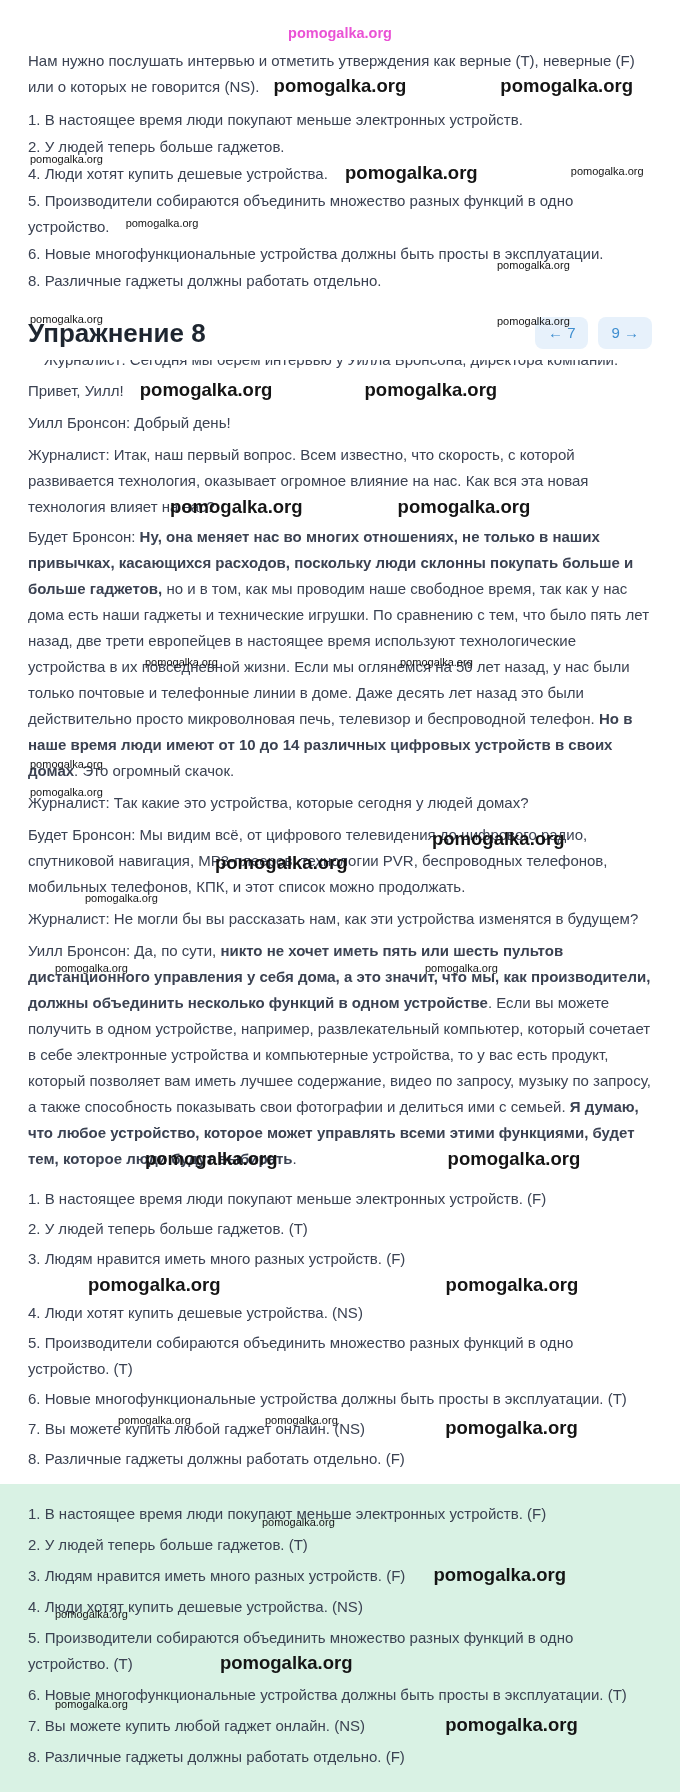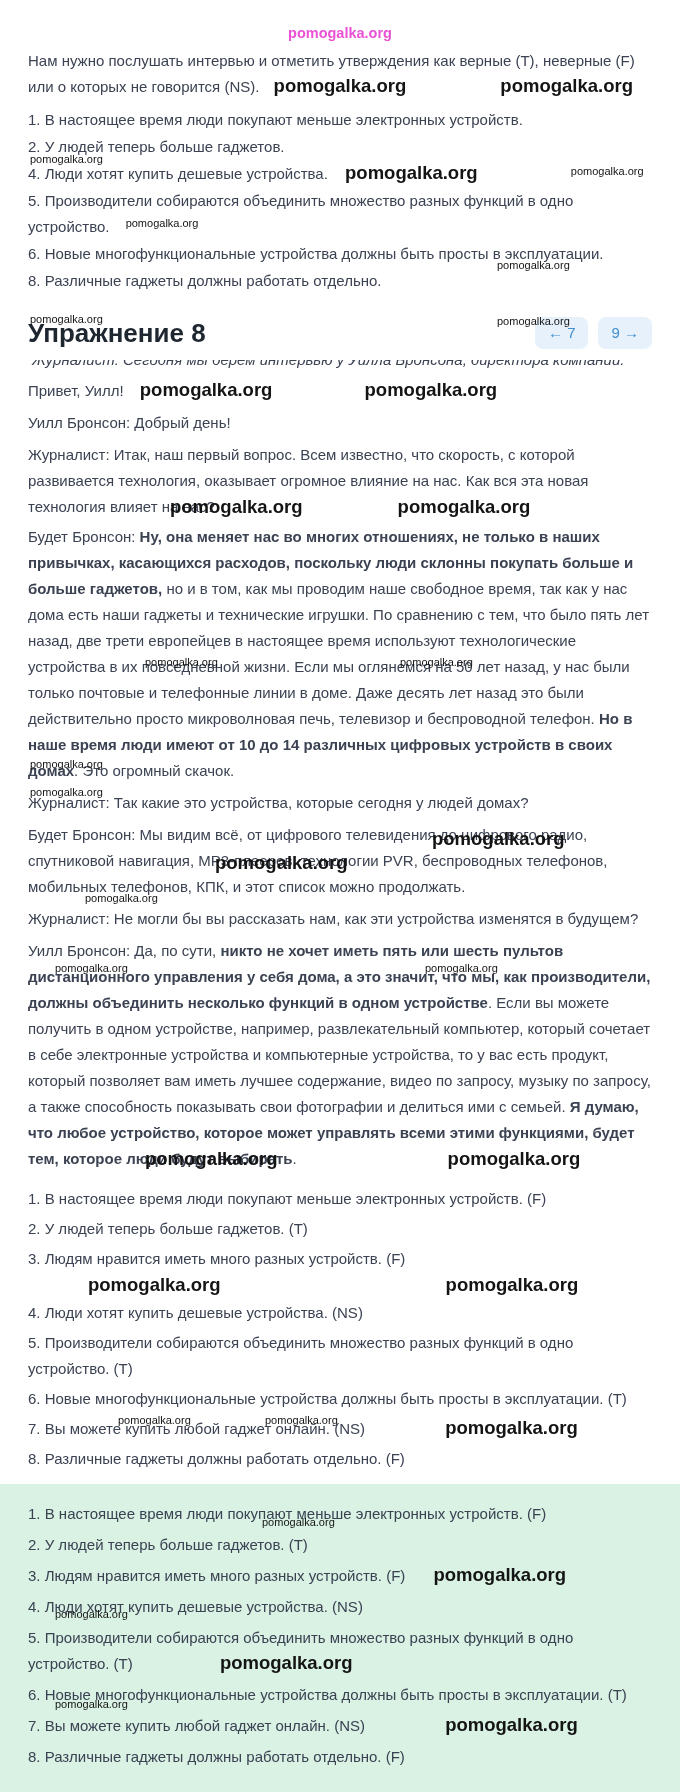--- a/index.html
+++ b/index.html
@@ -38,21 +38,21 @@
   .header-row { display: flex; align-items: center; justify-content: space-between; margin-top: 22px; }
   .exercise-title { font-size: 26px; line-height: 34px; font-weight: 700; color: var(--heading, #1e2630); }
   .nav-buttons { display: flex; gap: 10px; }
   .nav-btn { background: var(--button-bg, #e7f1fb); color: var(--accent-blue, #3e8ed0);
              border: none; border-radius: 8px; font-size: 15px; line-height: 20px;
              padding: 6px 13px; font-family: inherit; cursor: pointer; white-space: nowrap; }
 
   .transcript { position: relative; margin-top: 10px; }
   .transcript p { margin-top: 6px; }
   .clipped { height: 12px; overflow: hidden; position: relative; margin-top: 2px; }
-  .clipped > span { position: absolute; top: -13px; left: 4px; white-space: nowrap; font-style: italic; }
+  .clipped > span { position: absolute; top: -13px; left: 16px; white-space: nowrap; }
 
   .answers { position: relative; margin-top: 16px; }
   .ans { margin-top: 4px; }
 
   .green { position: relative; margin: 12px -28px 0; padding: 12px 28px 140px;
            background: var(--green-bg, #d9f2e4); }
   .green .ans { margin-top: 5px; }
 </style>
 </head>
 <body>

